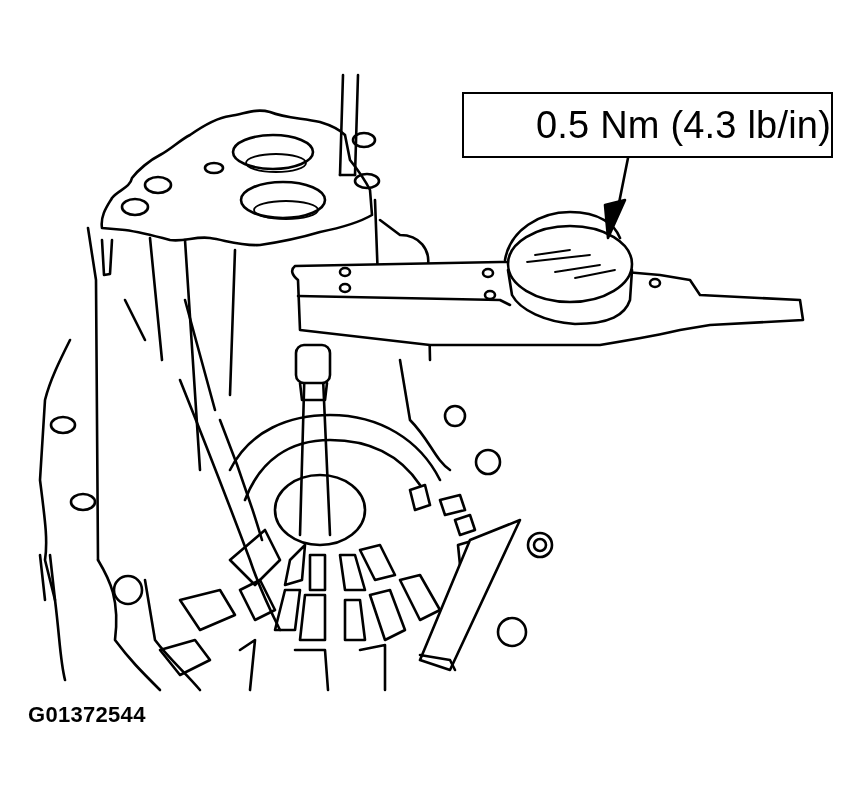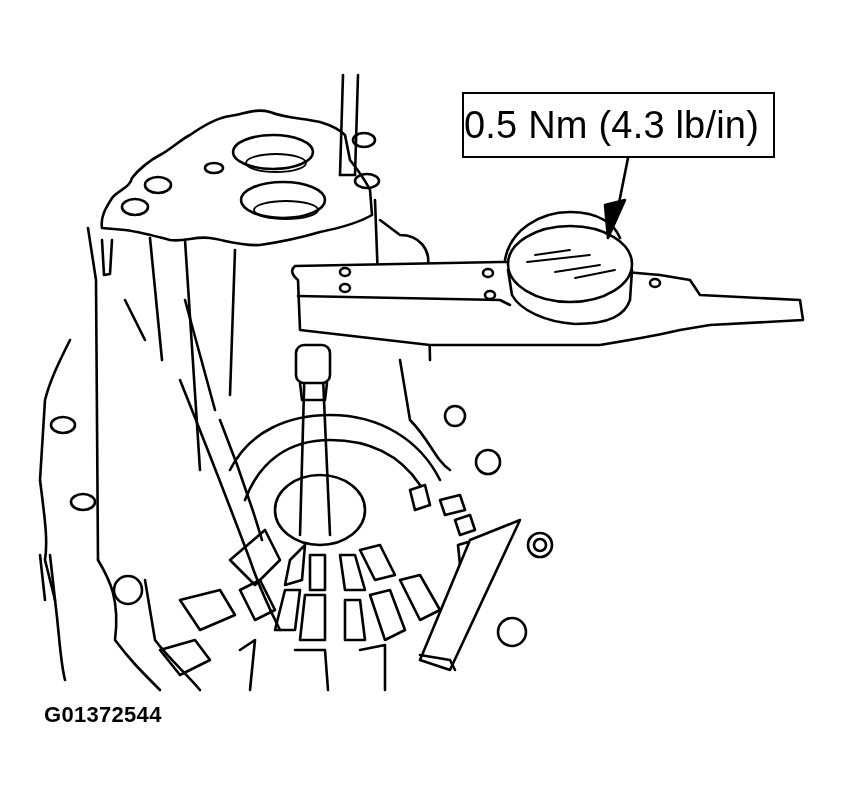--- a/index.html
+++ b/index.html
@@ -4,27 +4,27 @@
 <style>
   html, body { margin: 0; padding: 0; background: #ffffff; }
   body { width: 858px; height: 796px; position: relative; overflow: hidden; font-family: "Liberation Sans", sans-serif; }
   .figure { position: absolute; left: 0; top: 0; width: 858px; height: 796px; }
   svg.art { position: absolute; left: 0; top: 0; }
   svg.art * { fill: none; stroke: #000; stroke-width: 2.6; stroke-linecap: round; stroke-linejoin: round; }
   svg.art .thin { stroke-width: 1.8; }
   svg.art .solid { fill: #000; stroke: #000; }
   svg.art .white { fill: #fff; }
   .callout {
-    position: absolute; left: 462px; top: 92px; width: 313px; height: 66px;
+    position: absolute; left: 462px; top: 92px; width: 371px; height: 66px;
     border: 2px solid #000; background: #fff; box-sizing: border-box;
-    display: flex; align-items: center; justify-content: flex-start;
+    display: flex; align-items: center; justify-content: flex-end;
     font-size: 38px; color: #000; letter-spacing: 0.2px;
   }
   .fig-id {
-    position: absolute; left: 44px; top: 702px; font-size: 22px; font-weight: bold; color: #000;
+    position: absolute; left: 28px; top: 702px; font-size: 22px; font-weight: bold; color: #000;
     letter-spacing: 0.3px;
   }
 </style>
 </head>
 <body>
 
 <div class="figure">
 
   <svg class="art" width="858" height="796" viewBox="0 0 858 796">
 

